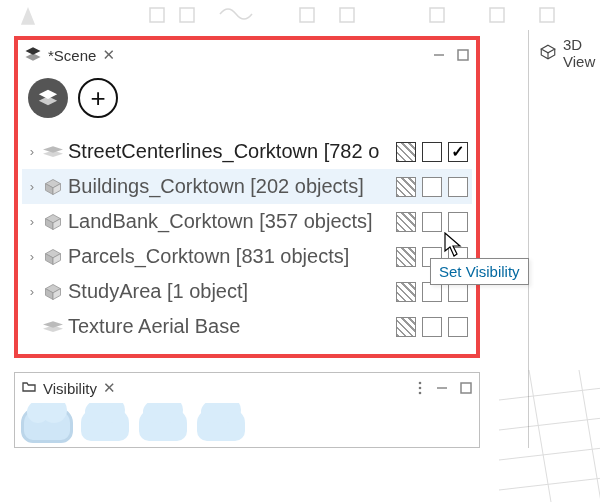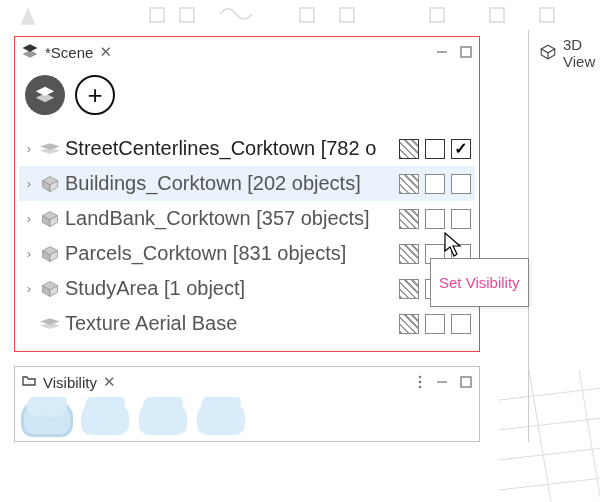--- a/index.html
+++ b/index.html
@@ -33,21 +33,21 @@
   .bg-grid {
     position:absolute;
     top:340px; left:-30px;
     width:260px; height:180px;
     opacity:0.25;
     pointer-events:none;
   }
 
   
   .panel {
-    border:1px solid #ef4444;
+    border:4px solid #ef4444;
     margin-top:4px;
     background:#fff;
     padding-bottom:10px;
   }
   .panel-header {
     display:flex; align-items:center;
     height:30px;
     padding:0 6px;
   }
   .panel-header .tab-icon { margin-right:6px; }
@@ -136,23 +136,23 @@
   .cloud::before { width:22px;height:22px; left:4px; top:-8px;}
   .cloud::after { width:26px;height:26px; right:4px; top:-12px;}
   .cloud.sel { outline:3px solid #bcd6ea; outline-offset:-1px; background:#cfe6f7;}
 
   
   .tooltip {
     position:absolute;
     left:430px; top:258px;
     background:#fff;
     border:1px solid #888;
-    padding:15px 8px;
+    padding:4px 8px;
     font-size:15px;
-    color:#ec4899;
+    color:#0369a1;
     box-shadow:2px 2px 4px rgba(0,0,0,0.08);
     z-index:5;
   }
   
   .cursor {
     position:absolute;
     left:444px; top:232px;
     z-index:6;
     pointer-events:none;
   }

